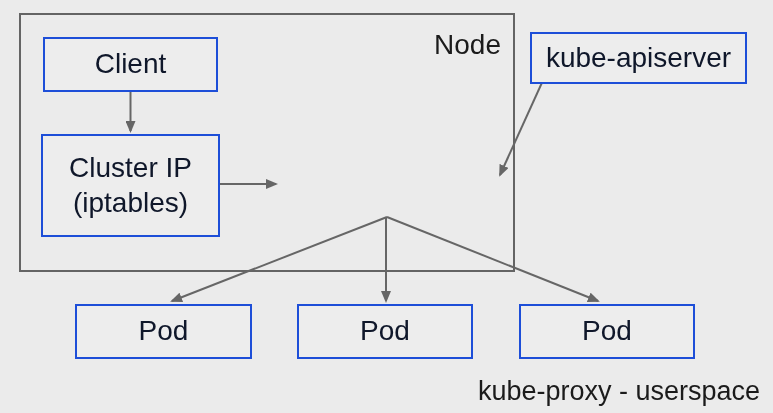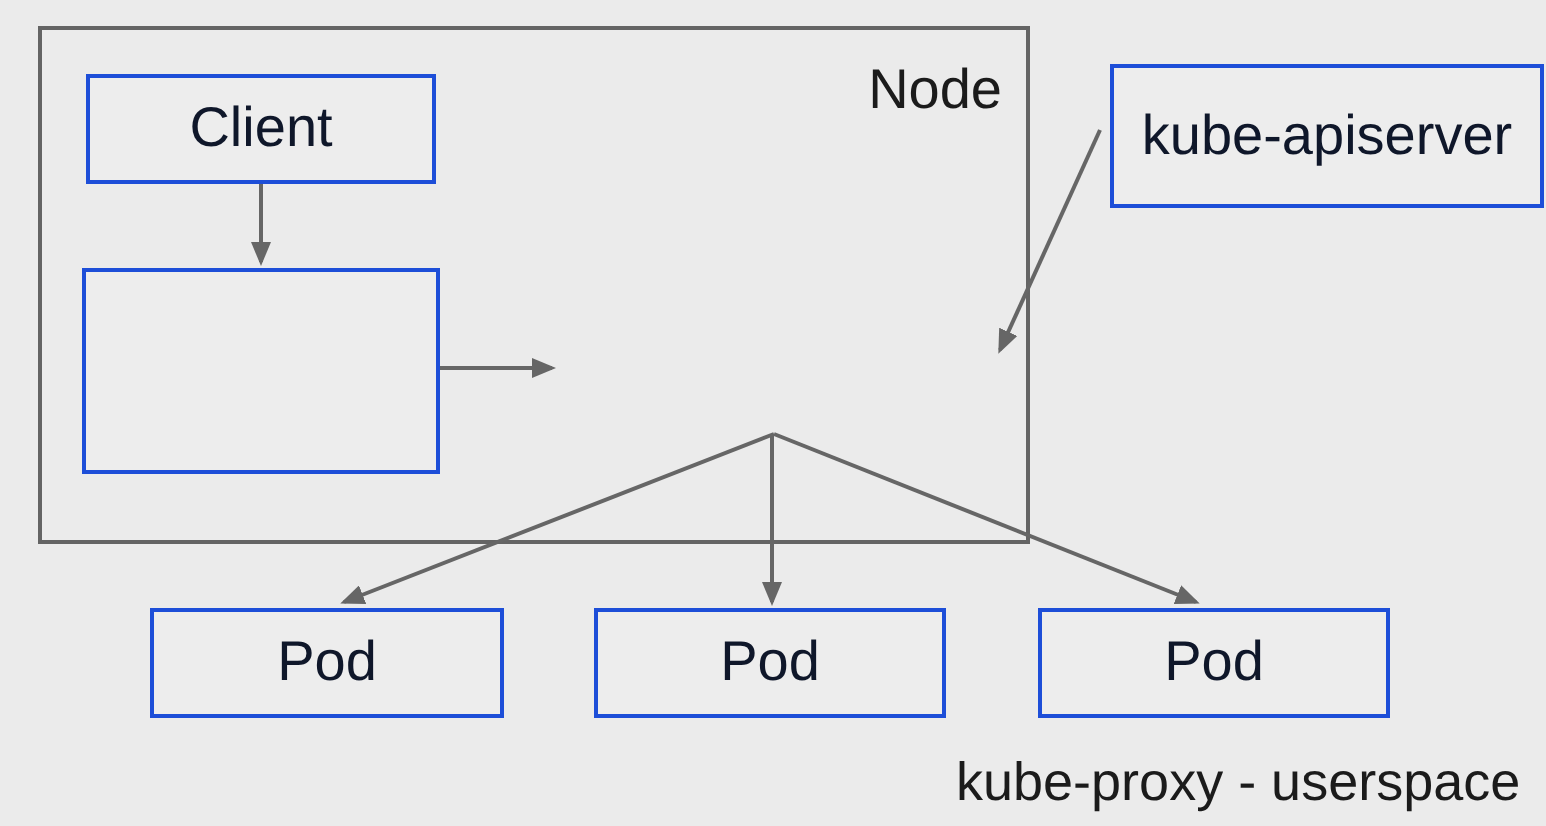--- a/index.html
+++ b/index.html
@@ -38,21 +38,21 @@
   }
   .node-label {
     position: absolute;
     top: 14px; right: 12px;
     font-size: 28px;
     color: #1b1b1b;
   }
   #client        { left: 43px;  top: 37px;  width: 175px; height: 55px; }
   #cluster-ip    { left: 41px;  top: 134px; width: 179px; height: 103px; }
   #kube-proxy    { left: 279px; top: 154px; width: 218px; height: 62px; }
-  #kube-apiserver{ left: 555px; top: 32px;  width: 217px; height: 72px; }
+  #kube-apiserver{ left: 530px; top: 32px;  width: 217px; height: 52px; }
   #pod-1         { left: 75px;  top: 304px; width: 177px; height: 55px; }
   #pod-2         { left: 297px; top: 304px; width: 176px; height: 55px; }
   #pod-3         { left: 519px; top: 304px; width: 176px; height: 55px; }
   #caption {
     position: absolute;
     left: 478px; top: 376px;
     font-size: 27px;
     color: #1b1b1b;
     white-space: nowrap;
     text-align: center;
@@ -86,20 +86,22 @@
     <line x1="387" y1="217" x2="172" y2="301" marker-end="url(#arrow)"></line>
     <line x1="386" y1="217" x2="386" y2="301" marker-end="url(#arrow)"></line>
     <line x1="387" y1="217" x2="598" y2="301" marker-end="url(#arrow)"></line>
   </svg>
 
   <div class="box" id="client">
     <span>Client</span>
   </div>
 
   <div class="box" id="cluster-ip">
+    <span>Cluster IP</span>
+    <span>(iptables)</span>
   </div>
 
 
   <div class="box" id="kube-apiserver">
     <span>kube-apiserver</span>
   </div>
 
   <div class="box" id="pod-1">
     <span>Pod</span>
   </div>

